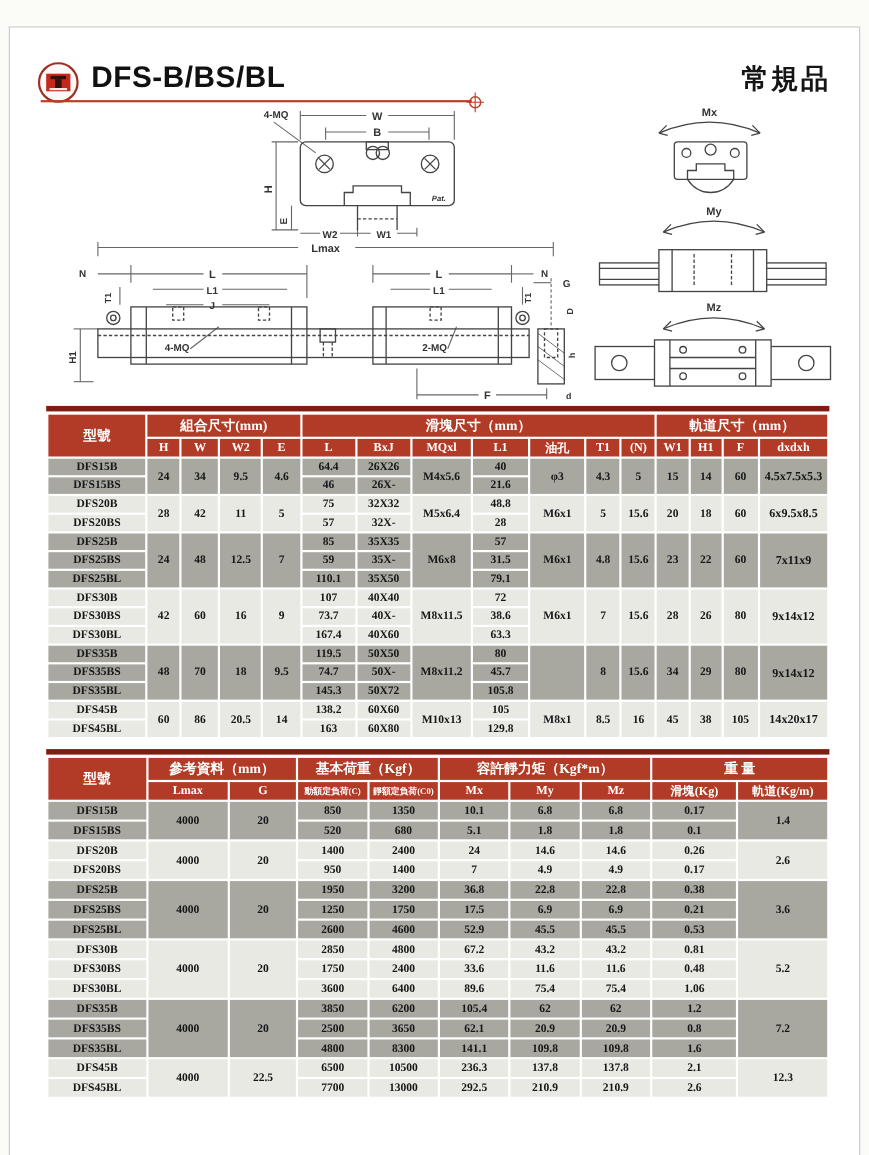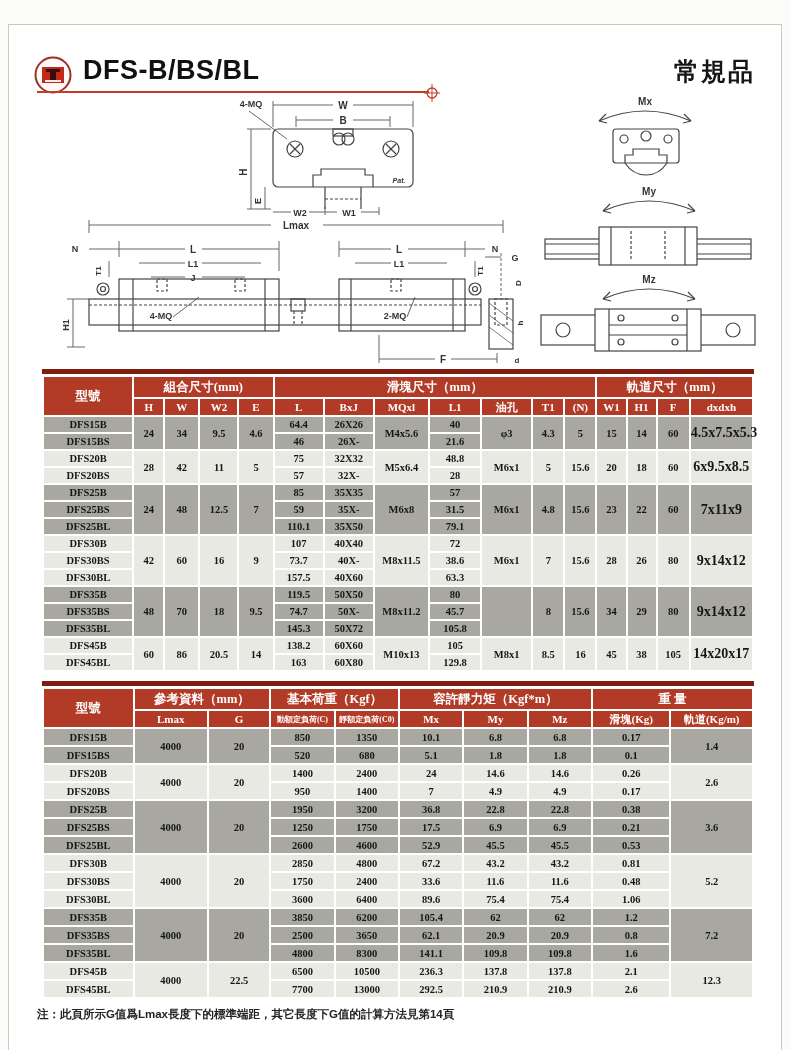--- a/index.html
+++ b/index.html
@@ -30,21 +30,21 @@
   table{border-collapse:separate;border-spacing:2px;table-layout:fixed;width:712px;font-family:Liberation Serif, serif;}
   th{background:#b23b27;color:#fff;font-weight:bold;padding:0;}
   th.grp{font-size:12.5px;height:20px;}
   th.sub{font-size:11px;height:16px;}
   th.small{font-size:8px;}
   td{text-align:center;vertical-align:middle;font-size:10.5px;font-weight:bold;color:#161616;padding:0;}
   #tbl1 td{height:15px;}
   #tbl2 td{height:16px;}
   tr.dark td{background:#a8a8a1;}
   tr.light td{background:#e9e9e4;}
-  td.tiny{font-size:14px;}
+  td.tiny{font-size:11px;}
 
   .note{position:absolute;left:28px;top:982px;font-size:11.5px;font-weight:bold;color:#232323;}
 </style>
 </head>
 <body>
 
 <div class="page">
 
   <svg class="logo" width="40" height="40" viewBox="0 0 40 40">
     <circle cx="20" cy="20" r="17.5" fill="#fdf9f7" stroke="#9c3024" stroke-width="2"></circle>
@@ -377,21 +377,21 @@
             <td rowspan="3" class="tiny">9x14x12</td>
           </tr>
           <tr class="light">
             <td class="model">DFS30BS</td>
             <td>73.7</td>
             <td>40X-</td>
             <td>38.6</td>
           </tr>
           <tr class="light">
             <td class="model">DFS30BL</td>
-            <td>157.5</td>
+            <td>167.4</td>
             <td>40X60</td>
             <td>63.3</td>
           </tr>
           <tr class="dark">
             <td class="model">DFS35B</td>
             <td rowspan="3">48</td>
             <td rowspan="3">70</td>
             <td rowspan="3">18</td>
             <td rowspan="3">9.5</td>
             <td>119.5</td>
@@ -632,14 +632,13 @@
             <td>13000</td>
             <td>292.5</td>
             <td>210.9</td>
             <td>210.9</td>
             <td>2.6</td>
           </tr>
         </tbody>
       </table>
   </div>
 
-  <div class="note">注：此頁所示G值爲Lmax長度下的標準端距，其它長度下G值的計算方法見第14頁</div>
 </div>
 
 </body></html>

